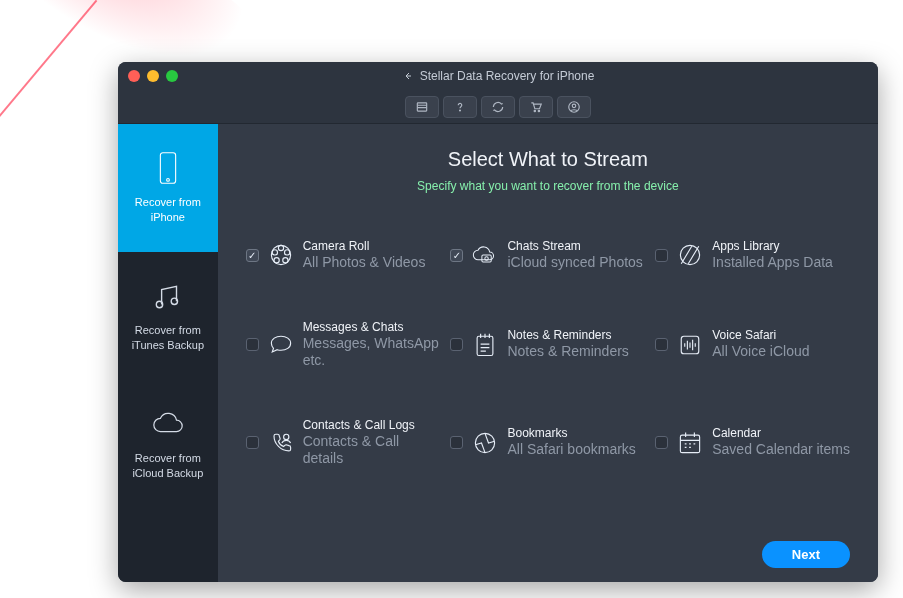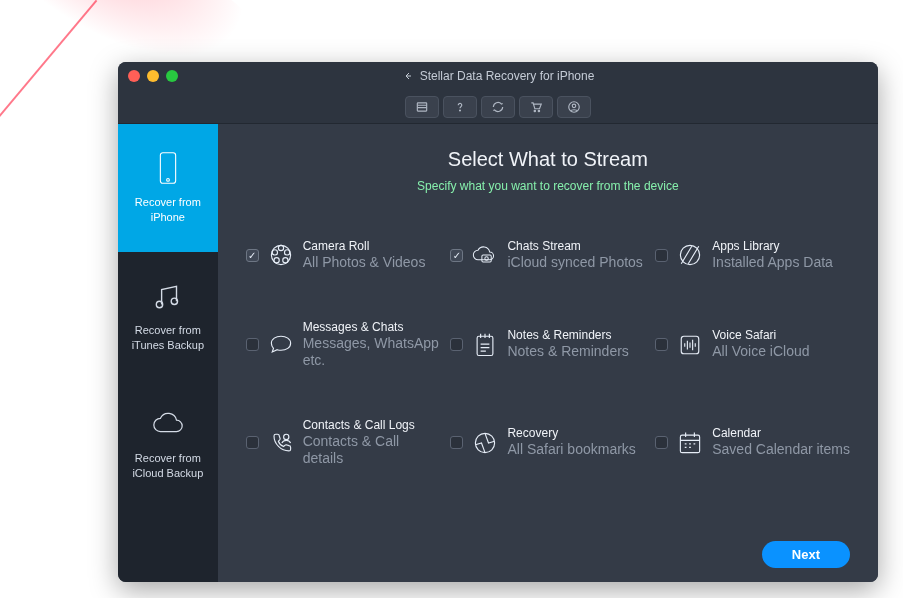--- a/index.html
+++ b/index.html
@@ -358,21 +358,21 @@
             </div>
         </div>
 
         <div class="opt">
           <div class="chk"></div>
           <svg class="opt-icon" viewBox="0 0 32 32">
               <circle cx="16" cy="16" r="11"></circle>
               <path d="M16 5l4 11 7-2M16 27l-4-11-7 2"></path>
             </svg>
           <div class="opt-text">
-              <span class="opt-title">Recovery</span>
+              <span class="opt-title">Bookmarks</span>
               <span class="opt-sub">All Safari bookmarks</span>
             </div>
         </div>
 
         <div class="opt">
           <div class="chk"></div>
           <svg class="opt-icon" viewBox="0 0 32 32">
               <rect x="5" y="7" width="22" height="20" rx="2"></rect>
               <path d="M5 13h22M11 4v5M21 4v5M10 17h2M15 17h2M20 17h2M10 21h2M15 21h2"></path>
             </svg>

